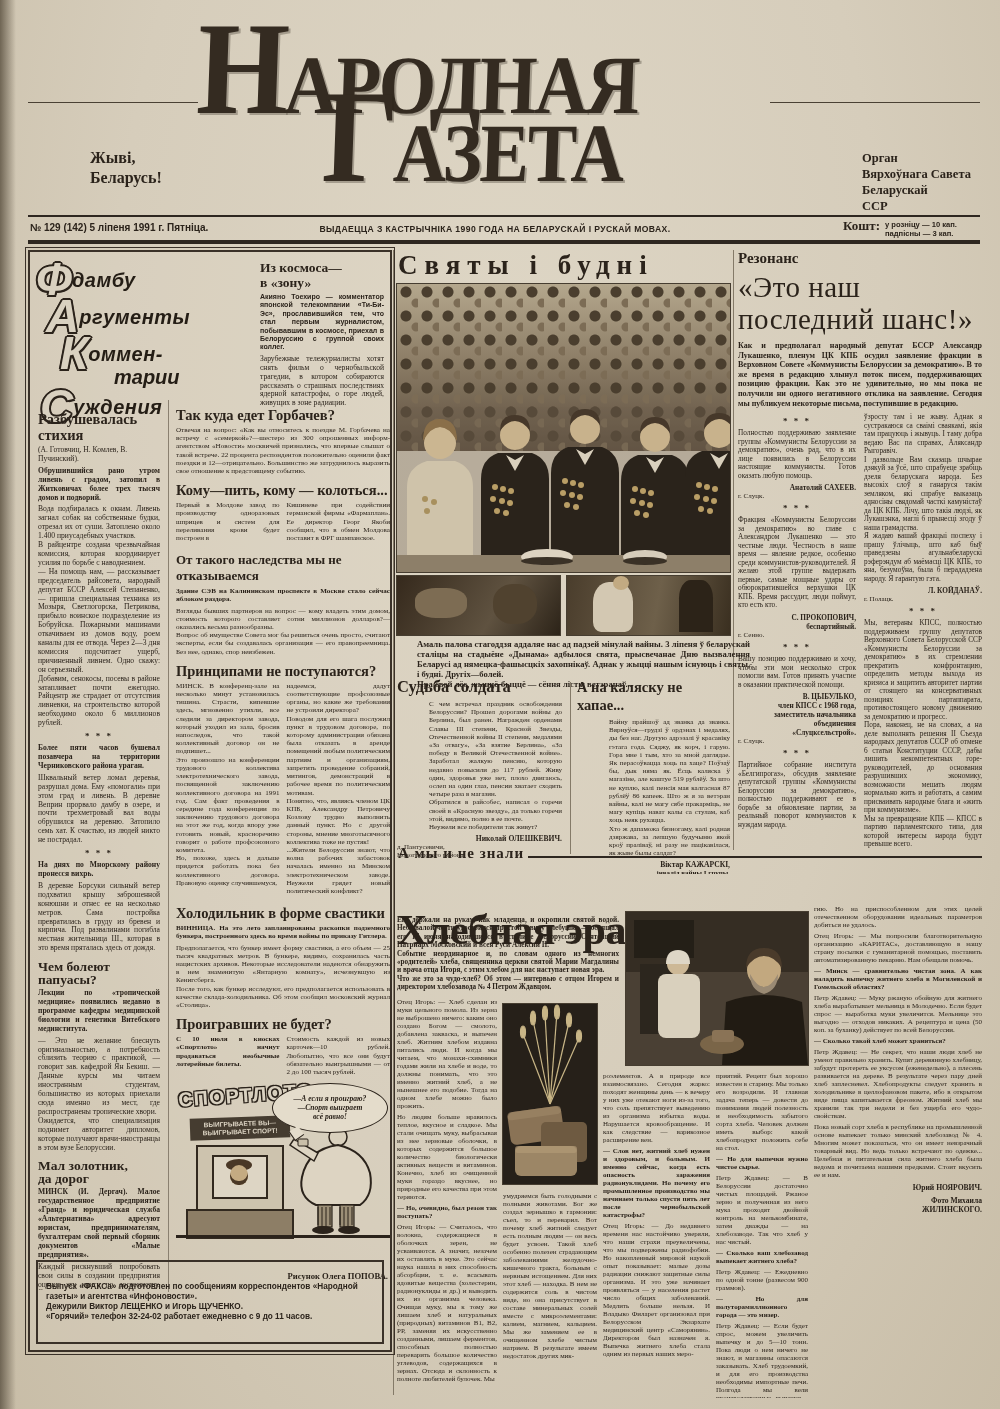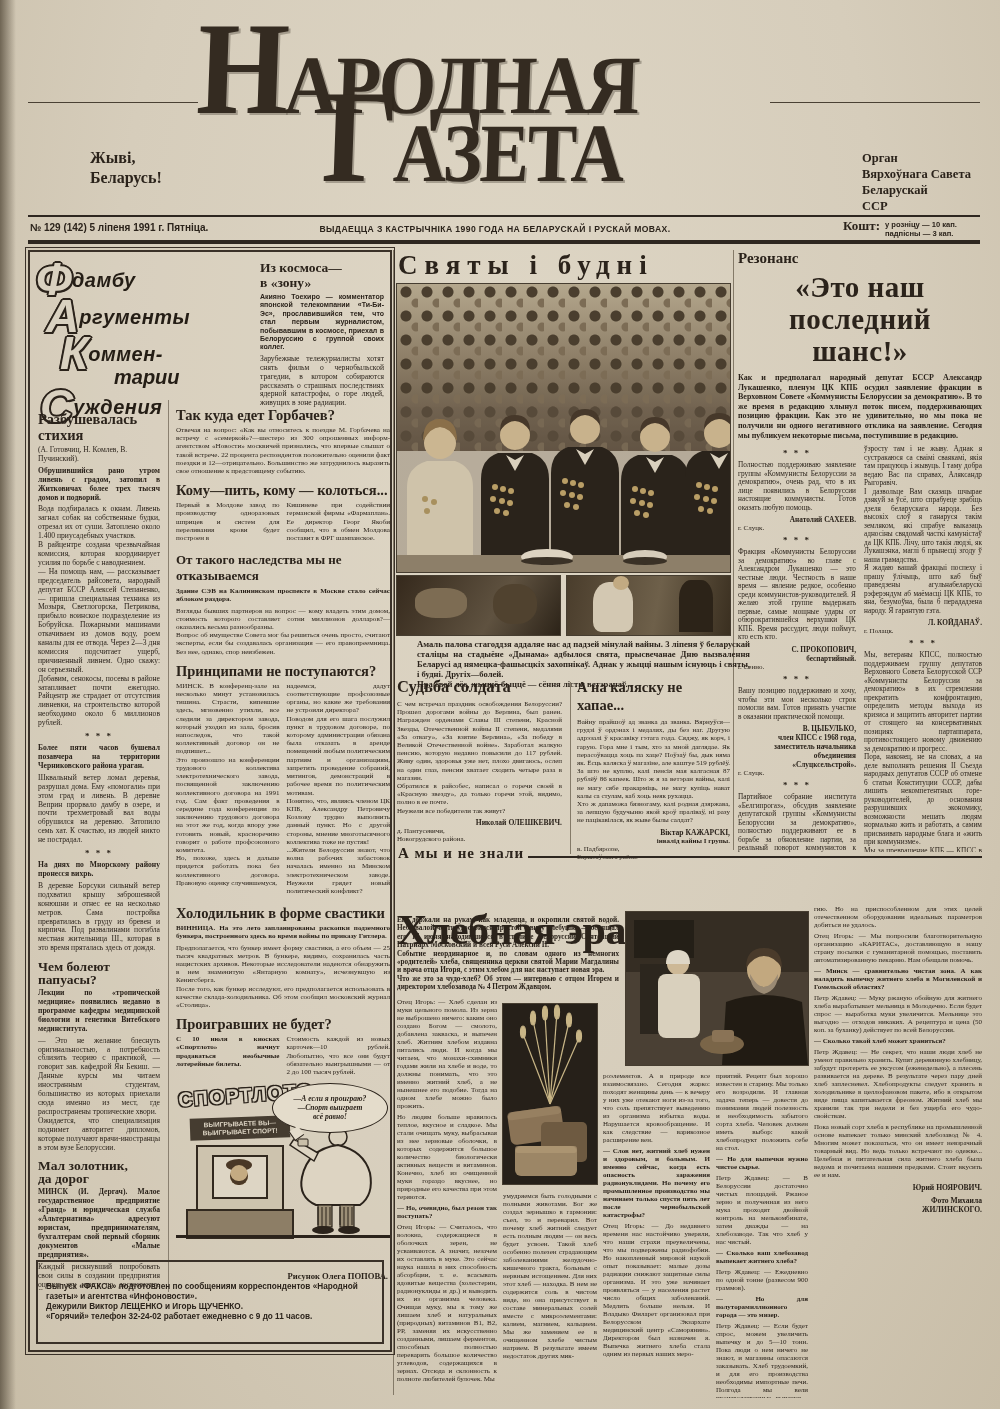--- a/index.html
+++ b/index.html
@@ -69,29 +69,29 @@
   .ct-bubble::after{content:"";position:absolute;left:18px;bottom:-7px;width:10px;height:10px;background:#e4dccb;border-right:1.5px solid #2b231b;border-bottom:1.5px solid #2b231b;transform:rotate(55deg);}
   .ct-credit{text-align:right;font-weight:bold;font-size:8.6px;margin:2px 2px 8px 0;}
 
   
   .svyaty-title{left:398px;top:250px;font-weight:bold;font-size:27px;letter-spacing:7px;}
   .ph{position:absolute;box-shadow:0 0 0 1px #463d30;}
   .caption{left:417px;top:639px;width:333px;font-weight:bold;font-size:8.6px;line-height:10px;}
   .soldat{left:397px;top:678px;width:165px;height:182px;overflow:hidden;}
   .kalyaska{left:577px;top:678px;width:153px;height:196px;overflow:hidden;}
   .h-story{font-weight:bold;font-size:16.5px;line-height:18px;margin-bottom:4px;}
-  .b-story{font-size:7px;line-height:8.2px;}
+  .b-story{font-size:7px;line-height:8.2px;margin-left:32px;}
   .sig{font-weight:bold;text-align:right;font-size:7.6px;margin-top:2px;}
   .sigrole{font-weight:bold;text-align:right;font-size:7px;}
   .place{font-size:7px;line-height:8.2px;}
 
   
   .rez{left:738px;top:250px;width:244px;height:602px;overflow:hidden;}
   .rez-kicker{font-weight:bold;font-size:15px;margin-bottom:4px;}
-  .rez-h{font-weight:bold;font-size:29px;line-height:32px;letter-spacing:.5px;text-align:center;}
+  .rez-h{font-weight:normal;font-size:29px;line-height:32px;letter-spacing:.5px;}
   .rez-lead{font-weight:bold;font-size:8px;line-height:9.6px;margin-top:6px;}
   .rez-cols{display:flex;gap:8px;margin-top:5px;}
   .rez-cols>div{flex:1;}
   .b-rez{font-size:7.3px;line-height:8.5px;}
 
   
   .bread-rule{left:528px;top:856px;width:454px;height:2px;}
   .bread-kicker{left:398px;top:845px;font-weight:bold;font-size:15px;letter-spacing:1px;background:transparent;}
   .bread-h{left:397px;top:908px;width:420px;font-weight:bold;font-size:42px;line-height:44px;letter-spacing:-.5px;}
   .bread-lead{left:397px;top:916px;width:222px;font-weight:bold;font-size:7.2px;line-height:8.4px;}

